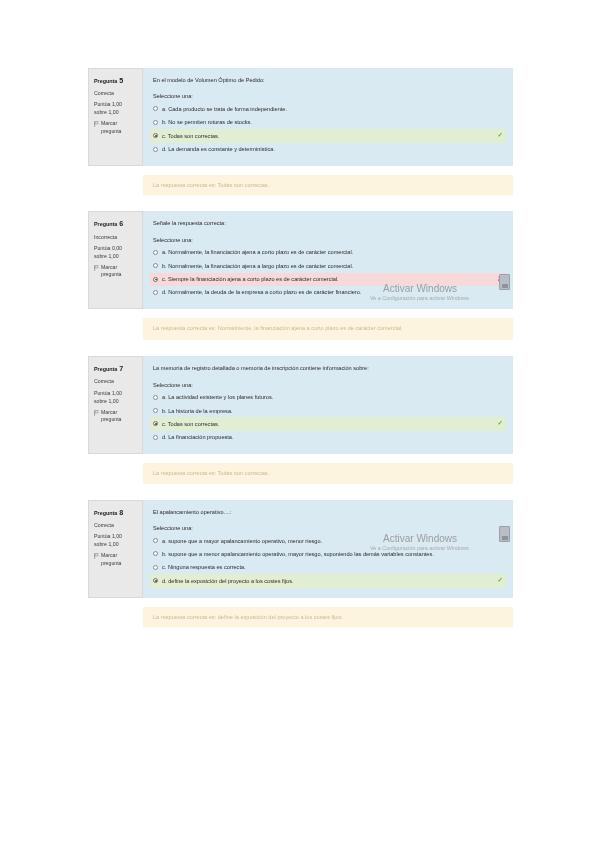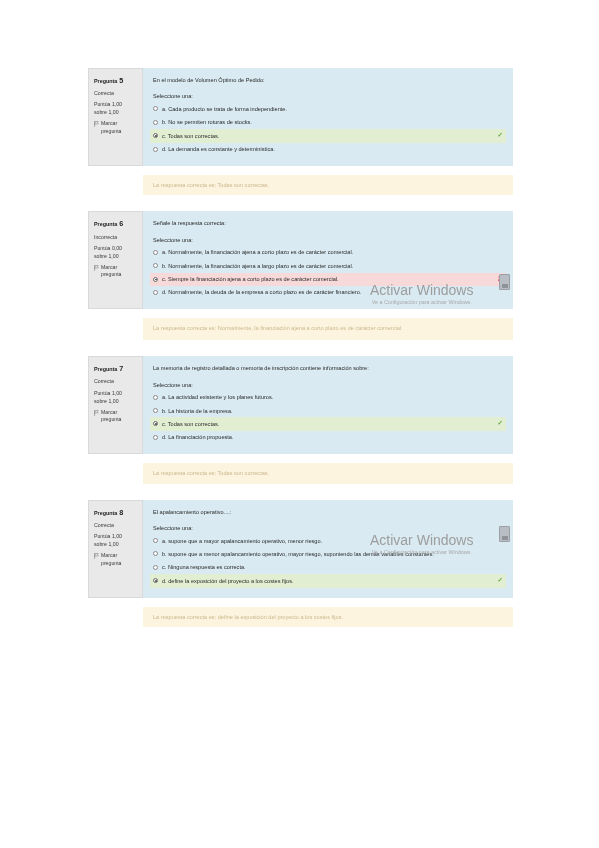--- a/index.html
+++ b/index.html
@@ -155,21 +155,21 @@
   
   .winmark {
     position: absolute;
     text-align: center;
     color: #a9a9a9;
     pointer-events: none;
     user-select: none;
     white-space: nowrap;
   }
   .winmark .wm-title {
-    font-size: 14px;
+    font-size: 10px;
     color: #9d9d9d;
     line-height: 1.1;
     font-weight: normal;
   }
   .winmark .wm-sub {
     font-size: 5.4px;
     color: #a8a8a8;
     line-height: 1.2;
     margin-top: 1px;
   }

